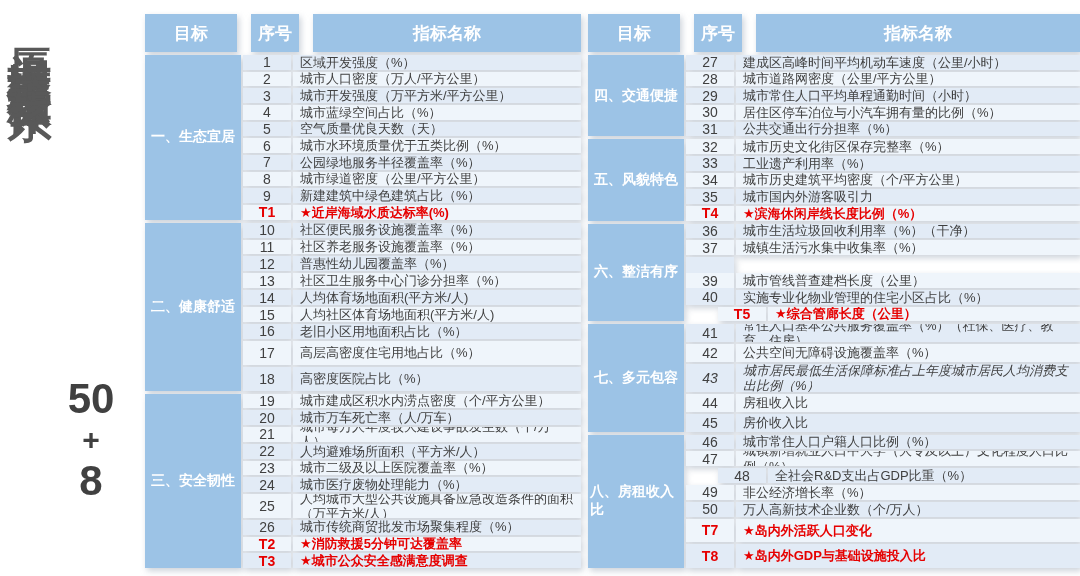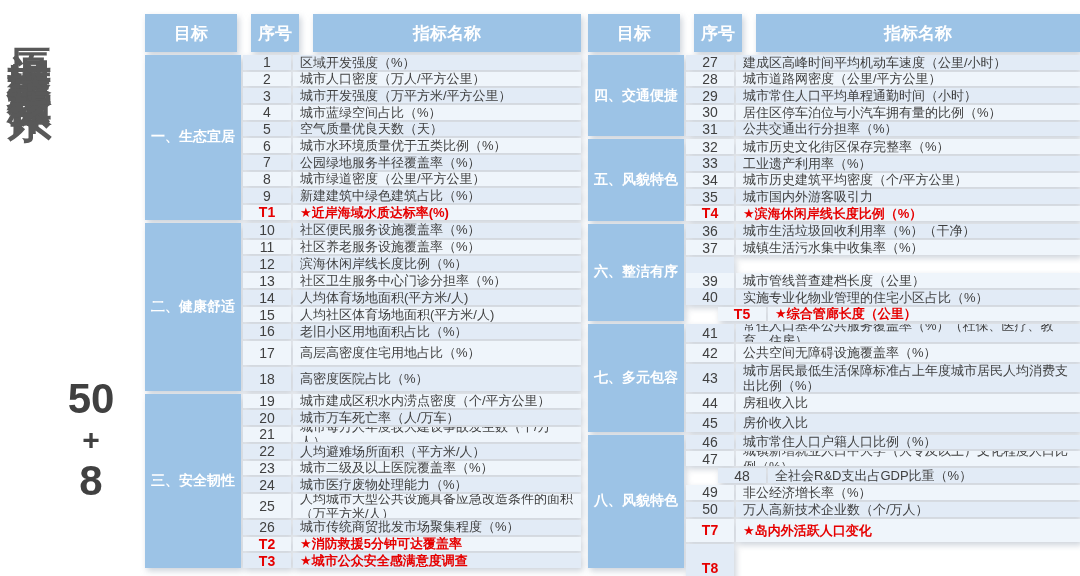--- a/index.html
+++ b/index.html
@@ -103,21 +103,21 @@
             <div class="row bg-a" style="flex-grow: 1; flex-basis: 0px;">
               <div class="cell no-cell no-w">10</div>
               <div class="cell name-cell name-w">社区便民服务设施覆盖率（%）</div>
             </div>
             <div class="row bg-b" style="flex-grow: 1; flex-basis: 0px;">
               <div class="cell no-cell no-w">11</div>
               <div class="cell name-cell name-w">社区养老服务设施覆盖率（%）</div>
             </div>
             <div class="row bg-a" style="flex-grow: 1; flex-basis: 0px;">
               <div class="cell no-cell no-w">12</div>
-              <div class="cell name-cell name-w">滨海休闲岸线长度比例（%）</div>
+              <div class="cell name-cell name-w">普惠性幼儿园覆盖率（%）</div>
             </div>
             <div class="row bg-b" style="flex-grow: 1; flex-basis: 0px;">
               <div class="cell no-cell no-w">13</div>
               <div class="cell name-cell name-w">社区卫生服务中心门诊分担率（%）</div>
             </div>
             <div class="row bg-a" style="flex-grow: 1; flex-basis: 0px;">
               <div class="cell no-cell no-w">14</div>
               <div class="cell name-cell name-w">人均体育场地面积(平方米/人)</div>
             </div>
             <div class="row bg-b" style="flex-grow: 1; flex-basis: 0px;">
@@ -274,36 +274,36 @@
           <div class="goal-cell goal-w">七、多元包容</div>
           <div class="rows">
             <div class="row bg-a" style="flex-grow: 1; flex-basis: 0px;">
               <div class="cell no-cell no-w">41</div>
               <div class="cell name-cell name-w">常住人口基本公共服务覆盖率（%）（社保、医疗、教育、住房）</div>
             </div>
             <div class="row bg-b" style="flex-grow: 1; flex-basis: 0px;">
               <div class="cell no-cell no-w">42</div>
               <div class="cell name-cell name-w">公共空间无障碍设施覆盖率（%）</div>
             </div>
-            <div class="row bg-a" style="flex-grow: 1.6; flex-basis: 0px;">
+            <div class="row bg-a" style="flex-grow: 1.6; flex-basis: 0px; font-style: italic;">
               <div class="cell no-cell no-w">43</div>
               <div class="cell name-cell name-w">城市居民最低生活保障标准占上年度城市居民人均消费支出比例（%）</div>
             </div>
             <div class="row bg-b" style="flex-grow: 1; flex-basis: 0px;">
               <div class="cell no-cell no-w">44</div>
               <div class="cell name-cell name-w">房租收入比</div>
             </div>
             <div class="row bg-a" style="flex-grow: 1; flex-basis: 0px;">
               <div class="cell no-cell no-w">45</div>
               <div class="cell name-cell name-w">房价收入比</div>
             </div>
           </div>
         </div>
         <div class="group" style="flex-grow: 8.2; flex-basis: 0px;">
-          <div class="goal-cell goal-w">八、风貌特色</div>
+          <div class="goal-cell goal-w">八、房租收入比</div>
           <div class="rows">
             <div class="row bg-a" style="flex-grow: 1; flex-basis: 0px;">
               <div class="cell no-cell no-w">46</div>
               <div class="cell name-cell name-w">城市常住人口户籍人口比例（%）</div>
             </div>
             <div class="row bg-b" style="flex-grow: 1; flex-basis: 0px;">
               <div class="cell no-cell no-w">47</div>
               <div class="cell name-cell name-w">城镇新增就业人口中大学（大专及以上）文化程度人口比例（%）</div>
             </div>
             <div class="row bg-a" style="flex-grow: 1; flex-basis: 0px; padding-left: 32px;">
@@ -315,21 +315,21 @@
               <div class="cell name-cell name-w">非公经济增长率（%）</div>
             </div>
             <div class="row bg-a" style="flex-grow: 1; flex-basis: 0px;">
               <div class="cell no-cell no-w">50</div>
               <div class="cell name-cell name-w">万人高新技术企业数（个/万人）</div>
             </div>
             <div class="row bg-b special" style="flex-grow: 1.6; flex-basis: 0px;">
               <div class="cell no-cell no-w">T7</div>
               <div class="cell name-cell name-w">★岛内外活跃人口变化</div>
             </div>
-            <div class="row bg-a special" style="flex-grow: 1.6; flex-basis: 0px; flex-direction: column;">
+            <div class="row bg-a special" style="flex-grow: 1.6; flex-basis: 0px;">
               <div class="cell no-cell no-w">T8</div>
               <div class="cell name-cell name-w">★岛内外GDP与基础设施投入比</div>
             </div>
           </div>
         </div>
       </div>
     </div>
 </div>
 
 </body></html>

